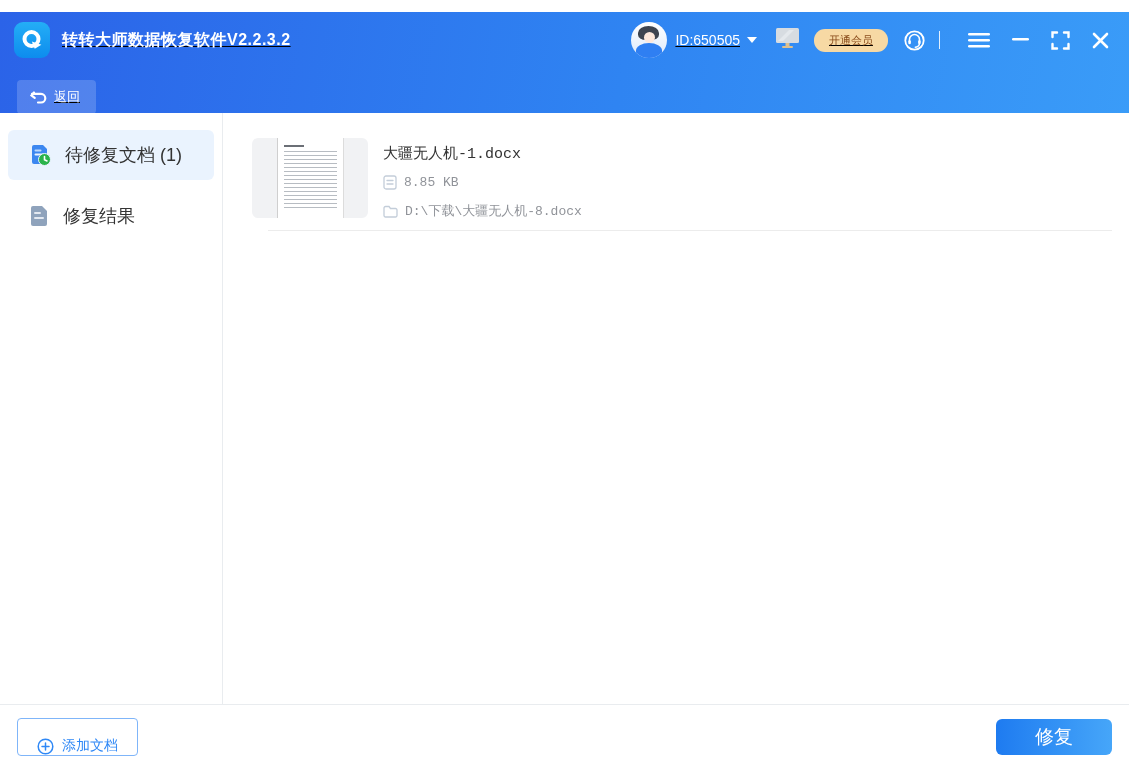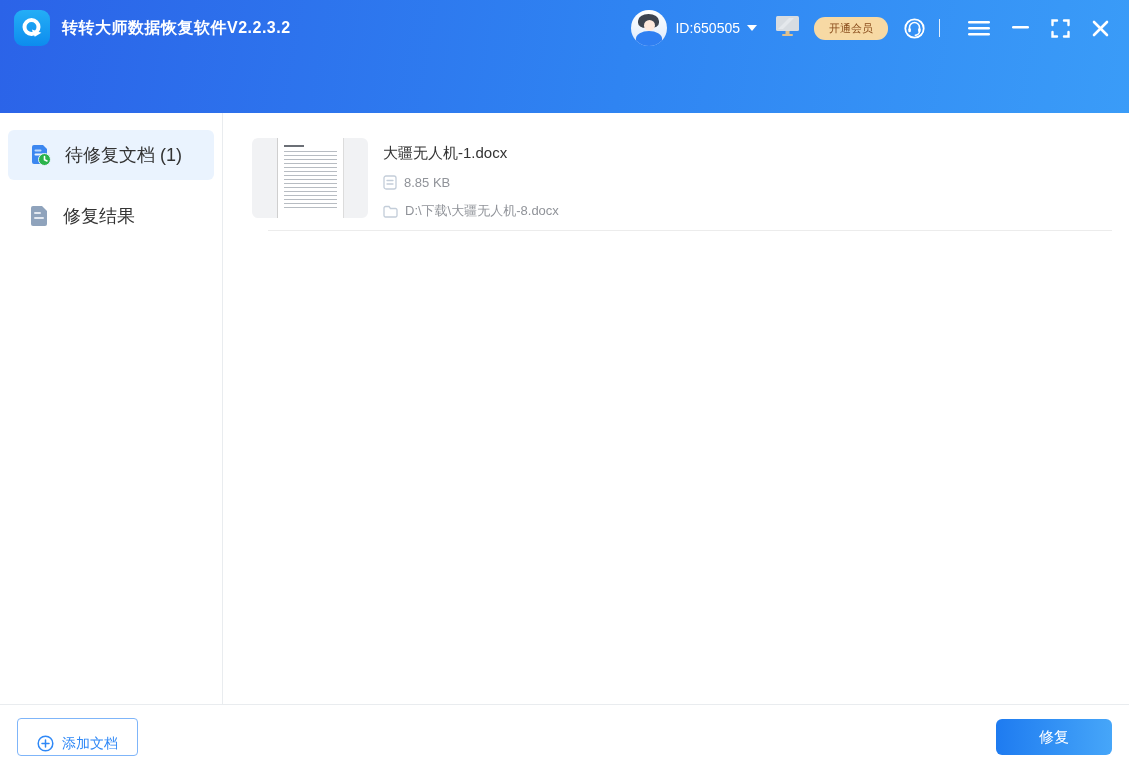--- a/index.html
+++ b/index.html
@@ -1,21 +1,21 @@
 <!DOCTYPE html>
 <html><head>
 <meta charset="utf-8">
 <style>
   * { margin:0; padding:0; box-sizing:border-box; }
   html,body { width:1129px; height:769px; overflow:hidden; }
   body { font-family:"Liberation Sans","DejaVu Sans",sans-serif; background:#fff; position:relative; }
 
   
-  .top-area { position:absolute; left:0; top:0; width:1129px; height:133px;
-    background:linear-gradient(100deg,#2b63e8 0%,#2f84f2 55%,#3a9cf8 100%); }
+  .top-area { position:absolute; left:0; top:12px; width:1129px; height:133px;
+    background:linear-gradient(100deg,#2b63e8 0%,#2f84f2 55%,#3a9cf8 100%);text-decoration:underline; }
   .titlebar { height:56px; display:flex; align-items:center; padding:0 14px; }
   .app-logo { width:36px; height:36px; border-radius:9px;
     background:linear-gradient(180deg,#24aef6,#0d8cee); display:flex; align-items:center; justify-content:center; flex:0 0 auto; }
   .app-title { color:#fff; font-size:16px; font-weight:bold; margin-left:12px; letter-spacing:.5px; }
   .titlebar-right { margin-left:auto; display:flex; align-items:center; }
   .avatar { width:36px; height:36px; border-radius:50%; background:linear-gradient(180deg,#ffffff,#dce9fb); position:relative; overflow:hidden; flex:0 0 auto; }
   .avatar .hair { position:absolute; left:7px; top:4px; width:21px; height:14px; background:#3d4450; border-radius:60% 60% 45% 45%; }
   .avatar .face { position:absolute; left:13px; top:10px; width:11px; height:11px; background:#fde8dc; border-radius:50%; }
   .avatar .shirt { position:absolute; left:5px; top:21px; width:26px; height:15px; background:#2f7ff2; border-radius:50% 50% 0 0; }
   .user-id { color:#fff; font-size:14px; margin-left:8px; }
@@ -31,42 +31,42 @@
     border:none; border-radius:4px; color:#fff; font-size:13px; padding:8px 16px 8px 13px; cursor:pointer; }
 
   
   .body-area { position:absolute; left:0; top:113px; width:1129px; height:591px; display:flex; background:#fff; }
   .sidebar { width:223px; border-right:1px solid #e9ecef; padding:17px 8px 0 8px; }
   .side-item { display:flex; align-items:center; gap:14px; height:50px; padding-left:21px;
     border-radius:6px; font-size:18px; color:#333; cursor:pointer; }
   .side-item.active { background:#eaf3fe; }
   .side-item + .side-item { margin-top:11px; }
 
-  .main { flex:1; padding:25px 17px 0 29px; }
+  .main { flex:1; padding:25px 17px 0 29px;font-family:Liberation Mono, monospace; }
   .file-row { display:flex; gap:15px; }
   .thumb { width:116px; height:80px; background:#f1f2f4; border-radius:6px; overflow:hidden;
     display:flex; justify-content:center; }
   .page { width:67px; height:80px; background:#fff; border-left:1px solid #cfcfcf; border-right:1px solid #dcdcdc;
     padding:7px 6px 4px 6px; }
   .page .t-line { height:2px; width:20px; background:#6b6f76; margin-bottom:4px; }
   .page .b-lines { height:60px;
     background:repeating-linear-gradient(#b7bcc2 0 1px, transparent 1px 4px); }
   .file-info { padding-top:6px; }
   .file-name { font-size:15px; color:#333; }
   .file-meta { display:flex; align-items:center; gap:7px; margin-top:12px; font-size:13px; color:#909399; }
   .main-divider { height:1px; background:#ececec; margin:10px 0 0 16px; }
 
   
   .footer { position:absolute; left:0; bottom:0; width:1129px; height:65px; background:#fff;
     border-top:1px solid #e9ecef; display:flex; align-items:center; padding:0 17px; }
-  .ghost-btn { display:flex; align-items:flex-start; gap:8px; background:#fff; border:1px solid #7fb5f9;
-    border-radius:4px; color:#2f88f6; font-size:14px; height:38px; padding:16px 19px; cursor:pointer; }
+  .ghost-btn { display:flex; align-items:flex-end; gap:8px; background:#fff; border:1px solid #7fb5f9;
+    border-radius:4px; color:#2f88f6; font-size:14px; height:38px; padding:0 19px; cursor:pointer; }
   .ghost-btn + .ghost-btn { margin-left:11px; }
   .repair-btn { margin-left:auto; width:116px; height:36px; border:none; border-radius:6px;
-    background:linear-gradient(90deg,#1e7bf0,#46a6f9); color:#fff; font-size:15px; cursor:pointer; }
+    background:linear-gradient(90deg,#1e7bf0,#46a6f9); color:#fff; font-size:19px; cursor:pointer; }
 </style>
 </head>
 <body>
 
 <div class="top-area">
   <div class="titlebar">
     <div class="app-logo">
       <svg width="24" height="24" viewBox="0 0 24 24">
         <circle cx="11.5" cy="11" r="7" fill="none" stroke="#fff" stroke-width="4"></circle>
         <path d="M11 15 L21 15 L16 21 Z" fill="#fff" transform="rotate(18 16 17)"></path>
@@ -128,20 +128,31 @@
       </button>
       <button class="win-btn">
         <svg width="17" height="17" viewBox="0 0 17 17" stroke="#fff" stroke-width="2.6" stroke-linecap="round">
           <path d="M2 2 L15 15"></path>
             <path d="M15 2 L2 15"></path>
         </svg>
       </button>
     </div>
   </div>
 
+  <div class="subheader">
+    <button class="back-btn">
+      <span style="display:flex;">
+        <svg width="17" height="15" viewBox="0 0 17 15" fill="none" stroke="#fff" stroke-width="2.2" stroke-linecap="round">
+          <path d="M4 3.5 L1.5 6.5 L4.7 8.8" fill="none"></path>
+          <path d="M2 6.5 H11 a4.3 4.3 0 0 1 0 8.6 H8" transform="translate(0,-1.6)"></path>
+        </svg>
+      </span>
+      <span>返回</span>
+    </button>
+  </div>
 </div>
 
 <div class="body-area">
   <div class="sidebar">
     <div class="side-item active">
       <span style="display:flex;">
         <svg width="22" height="22" viewBox="0 0 22 22">
           <path d="M3 3 a2 2 0 0 1 2-2 h9 l4 4 v13 a2 2 0 0 1 -2 2 h-11 a2 2 0 0 1 -2-2 Z" fill="#3c87f0"></path>
           <rect x="5.5" y="5.5" width="7" height="2" rx="1" fill="#bcd8fb"></rect>
           <rect x="5.5" y="9.5" width="9" height="2" rx="1" fill="#eaf3fe"></rect>

